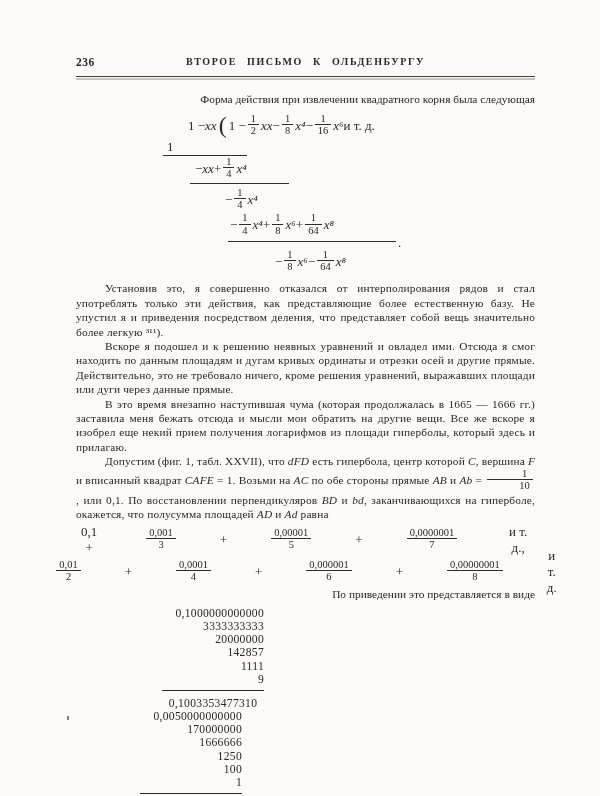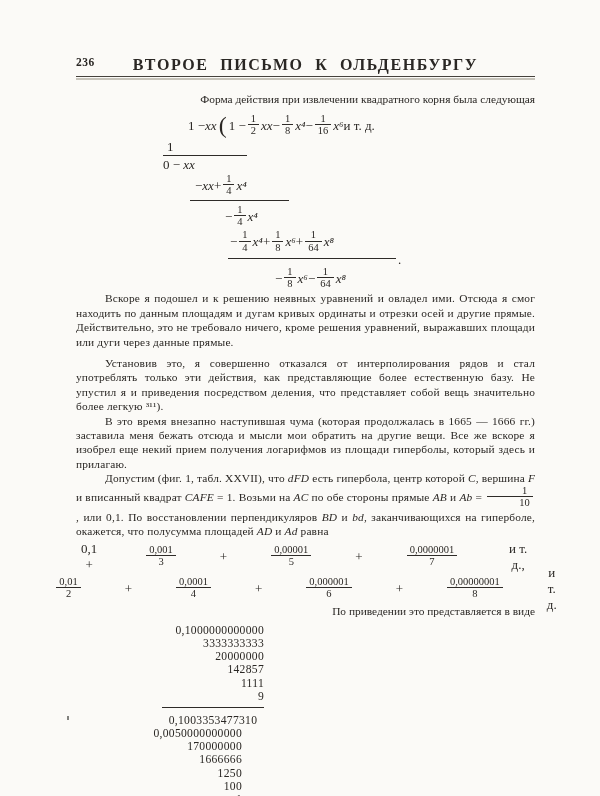--- a/index.html
+++ b/index.html
@@ -10,21 +10,21 @@
     color:#2a2724;
     position:relative;
     overflow:hidden;
   }
   .page{position:relative;width:600px;height:796px;}
   .content{padding:56px 65px 0 76px;}
 
   
   .header{position:relative;height:14px;}
   .page-num{position:absolute;left:0;top:0;font-size:11.5px;font-weight:bold;letter-spacing:.5px;}
-  .header-title{text-align:center;font-size:16px;font-weight:bold;letter-spacing:1.6px;word-spacing:6px;}
+  .header-title{text-align:center;font-size:10px;font-weight:bold;letter-spacing:1.6px;word-spacing:6px;}
   .rule1{height:1px;background:#45413c;margin-top:6px;}
   .rule2{height:2px;background:#c6c3ba;margin-top:1px;}
 
   
   .line{margin:0;font-size:11.4px;line-height:14.3px;text-align:right;}
   .indent{text-indent:29px;}
   p.body{margin:0;font-size:11.4px;line-height:14.4px;text-align:justify;text-indent:29px;letter-spacing:.15px;}
 
   
   .math{font-size:13px;}
@@ -97,21 +97,20 @@
           <span class="it"> x⁴</span>
           <span class="tk"> − </span>
           <span class="frac">
             <span class="fn">1</span>
             <span class="fd">16</span>
           </span>
           <span class="it"> x⁶</span>
           <span class="tk"> и т. д.</span>
         </div>
       <div class="drow row-b"><span class="tk">1</span></div>
-      <div class="drow row-c"><span class="tk">0 − </span><span class="it">xx</span></div>
       <div class="drow row-d">
           <span class="tk">− </span>
           <span class="it">xx</span>
           <span class="tk"> + </span>
           <span class="frac">
             <span class="fn">1</span>
             <span class="fd">4</span>
           </span>
           <span class="it"> x⁴</span>
         </div>
@@ -158,22 +157,22 @@
           <span class="it"> x⁶</span>
           <span class="tk"> − </span>
           <span class="frac">
             <span class="fn">1</span>
             <span class="fd">64</span>
           </span>
           <span class="it"> x⁸</span>
         </div>
     </div>
 
+    <p class="body" style="margin-top:7px;">Установив это, я совершенно отказался от интерполирования рядов и стал употреблять только эти действия, как представляющие более естественную базу. Не упустил я и приведения посредством деления, что представляет собой вещь значительно более легкую ³¹¹).</p>
     <p class="body">Вскоре я подошел и к решению неявных уравнений и овладел ими. Отсюда я смог находить по данным площадям и дугам кривых ординаты и отрезки осей и другие прямые. Действительно, это не требовало ничего, кроме решения уравнений, выражавших площади или дуги через данные прямые.</p>
-    <p class="body" style="margin-top:7px;">Установив это, я совершенно отказался от интерполирования рядов и стал употреблять только эти действия, как представляющие более естественную базу. Не упустил я и приведения посредством деления, что представляет собой вещь значительно более легкую ³¹¹).</p>
     <p class="body">В это время внезапно наступившая чума (которая продолжалась в 1665 — 1666 гг.) заставила меня бежать отсюда и мысли мои обратить на другие вещи. Все же вскоре я изобрел еще некий прием получения логарифмов из площади гиперболы, который здесь и прилагаю.</p>
     <p class="body"><span class="tk">Допустим (фиг. 1, табл. XXVII), что </span><span class="it">dFD</span><span class="tk"> есть гипербола, центр которой </span><span class="it">C</span><span class="tk">, вершина </span><span class="it">F</span><span class="tk"> и вписанный квадрат </span><span class="it">CAFE</span><span class="tk"> = 1. Возьми на </span><span class="it">AC</span><span class="tk"> по обе стороны прямые </span><span class="it">AB</span><span class="tk"> и </span><span class="it">Ab</span><span class="tk"> = </span><span class="frac"><span class="fn">1</span><span class="fd">10</span></span><span class="tk">, или 0,1. По восстановлении перпендикуляров </span><span class="it">BD</span><span class="tk"> и </span><span class="it">bd</span><span class="tk">, заканчивающихся на гиперболе, окажется, что полусумма площадей </span><span class="it">AD</span><span class="tk"> и </span><span class="it">Ad</span><span class="tk"> равна</span></p>
 
     <div class="formula-center math">
         <span class="tk">0,1 + </span>
         <span class="frac">
           <span class="fn">0,001</span>
           <span class="fd">3</span>
         </span>
         <span class="tk"> + </span>

